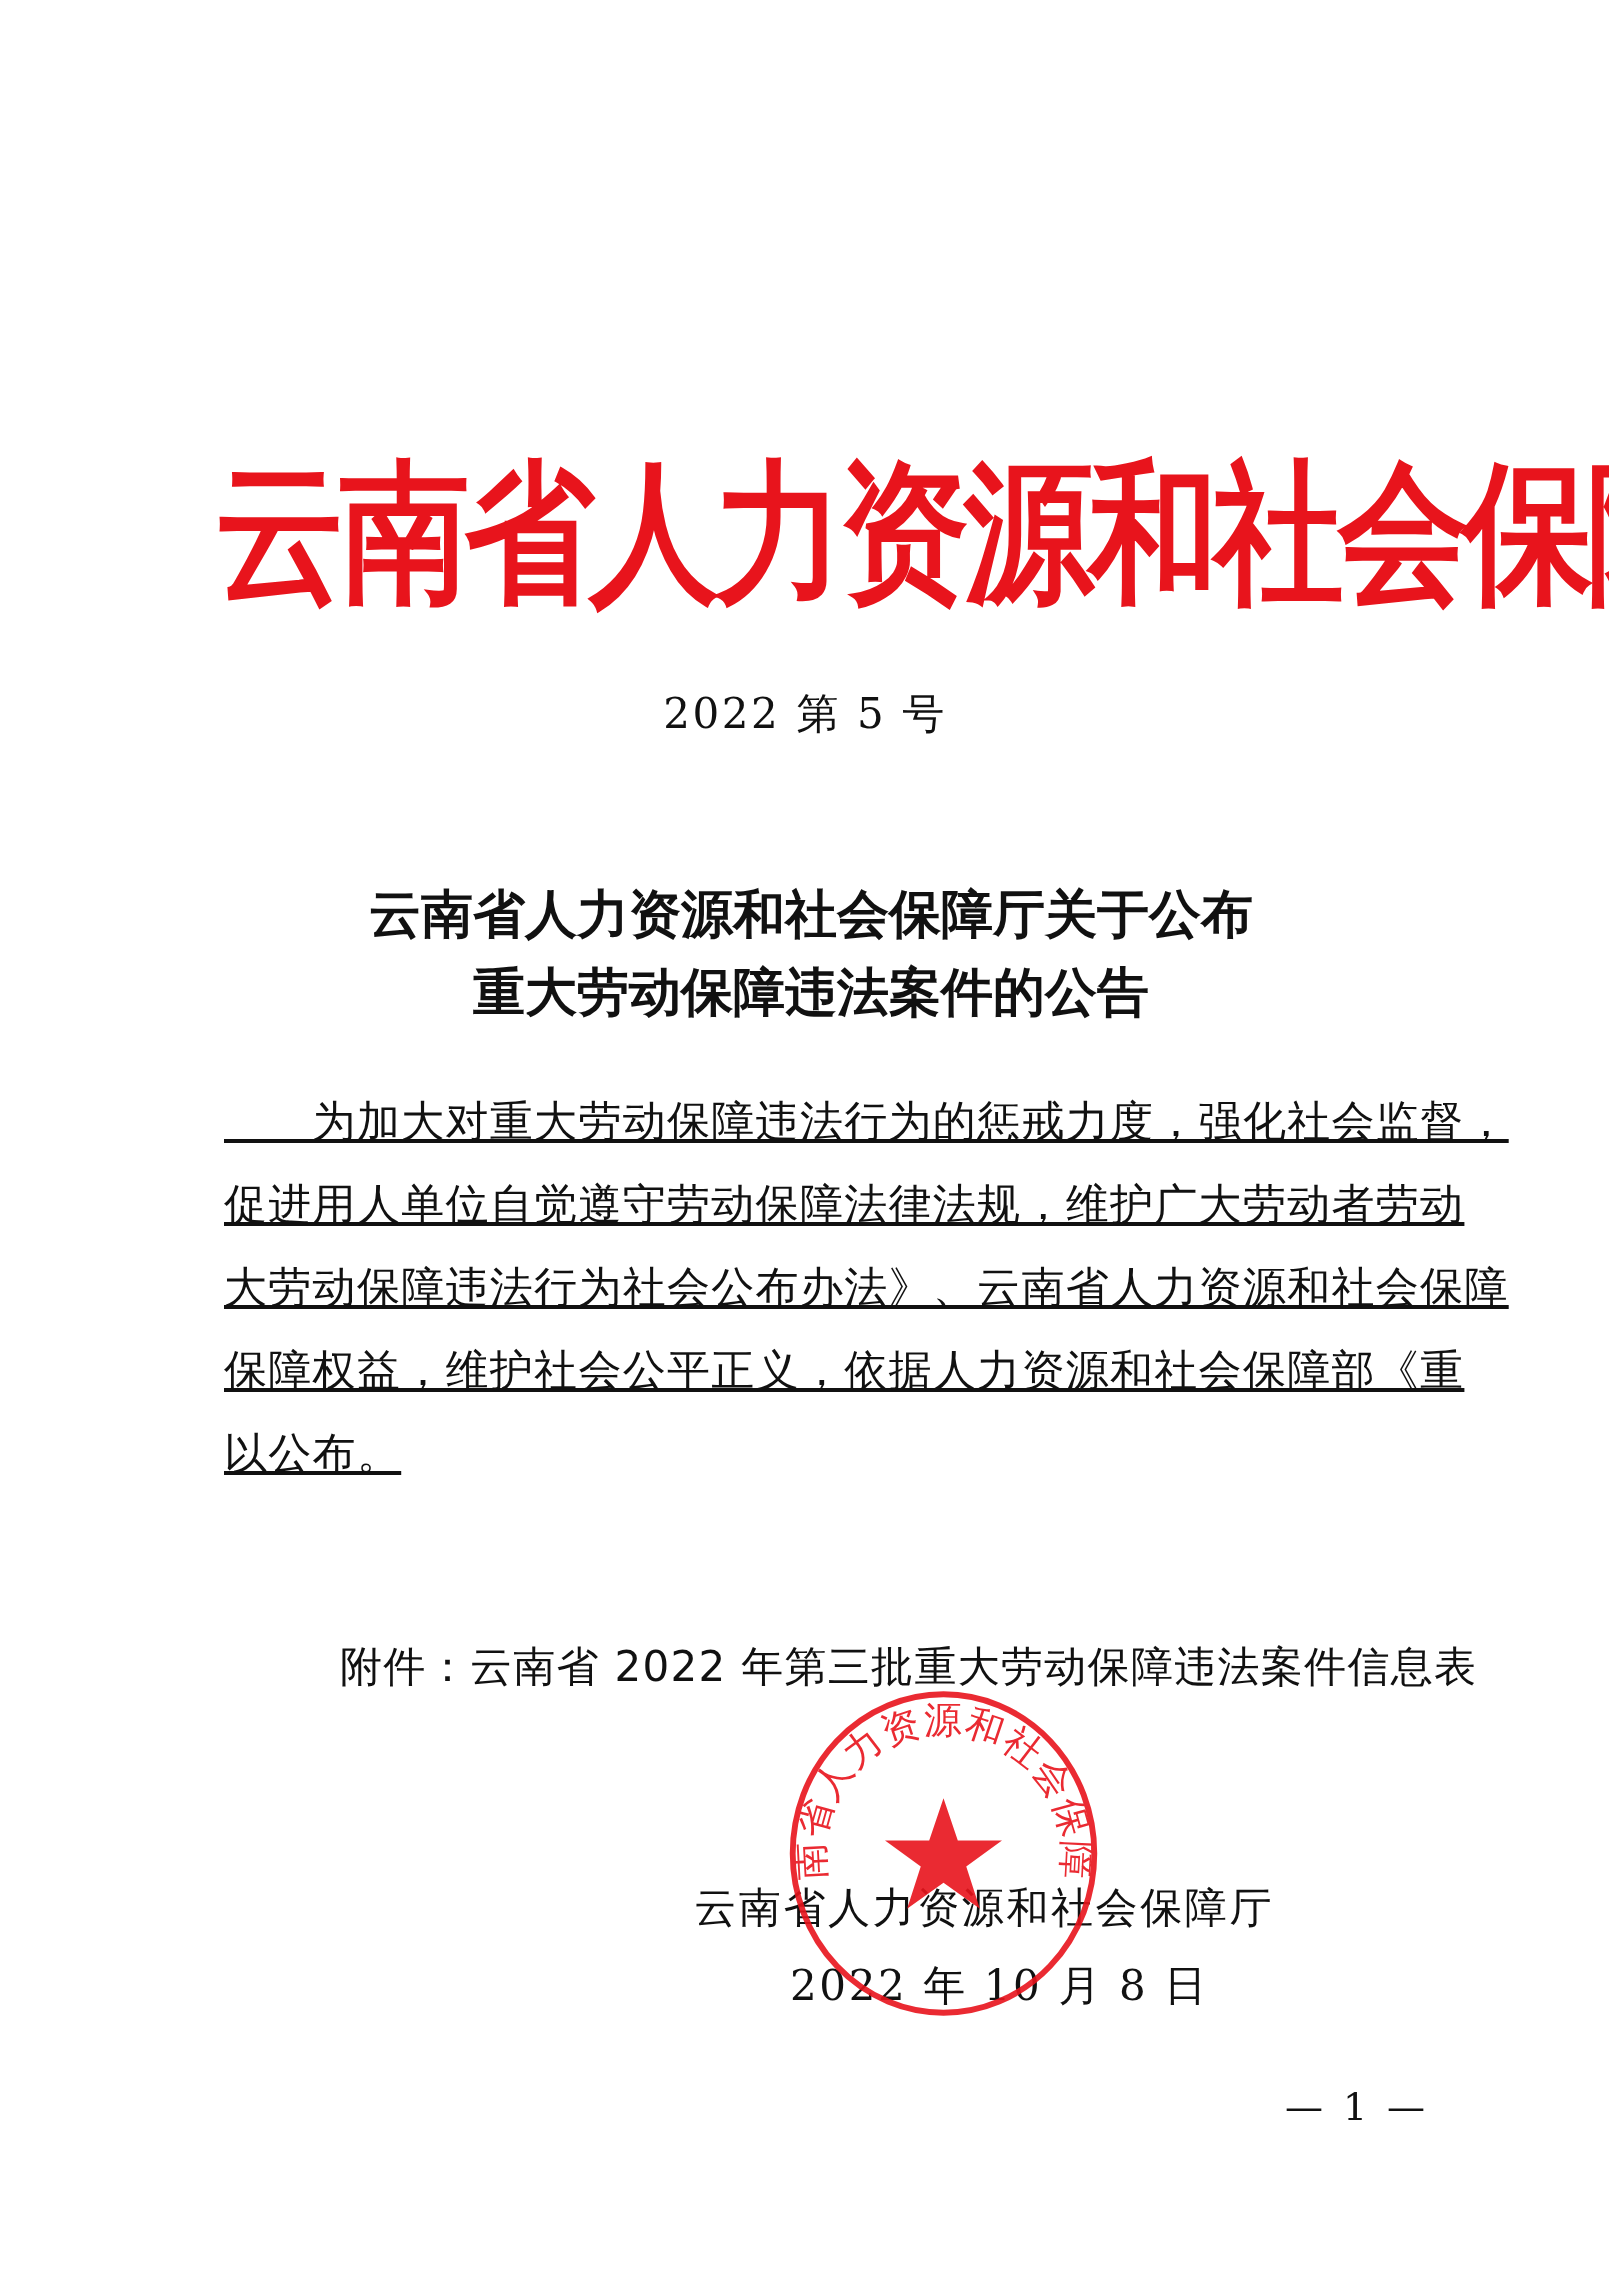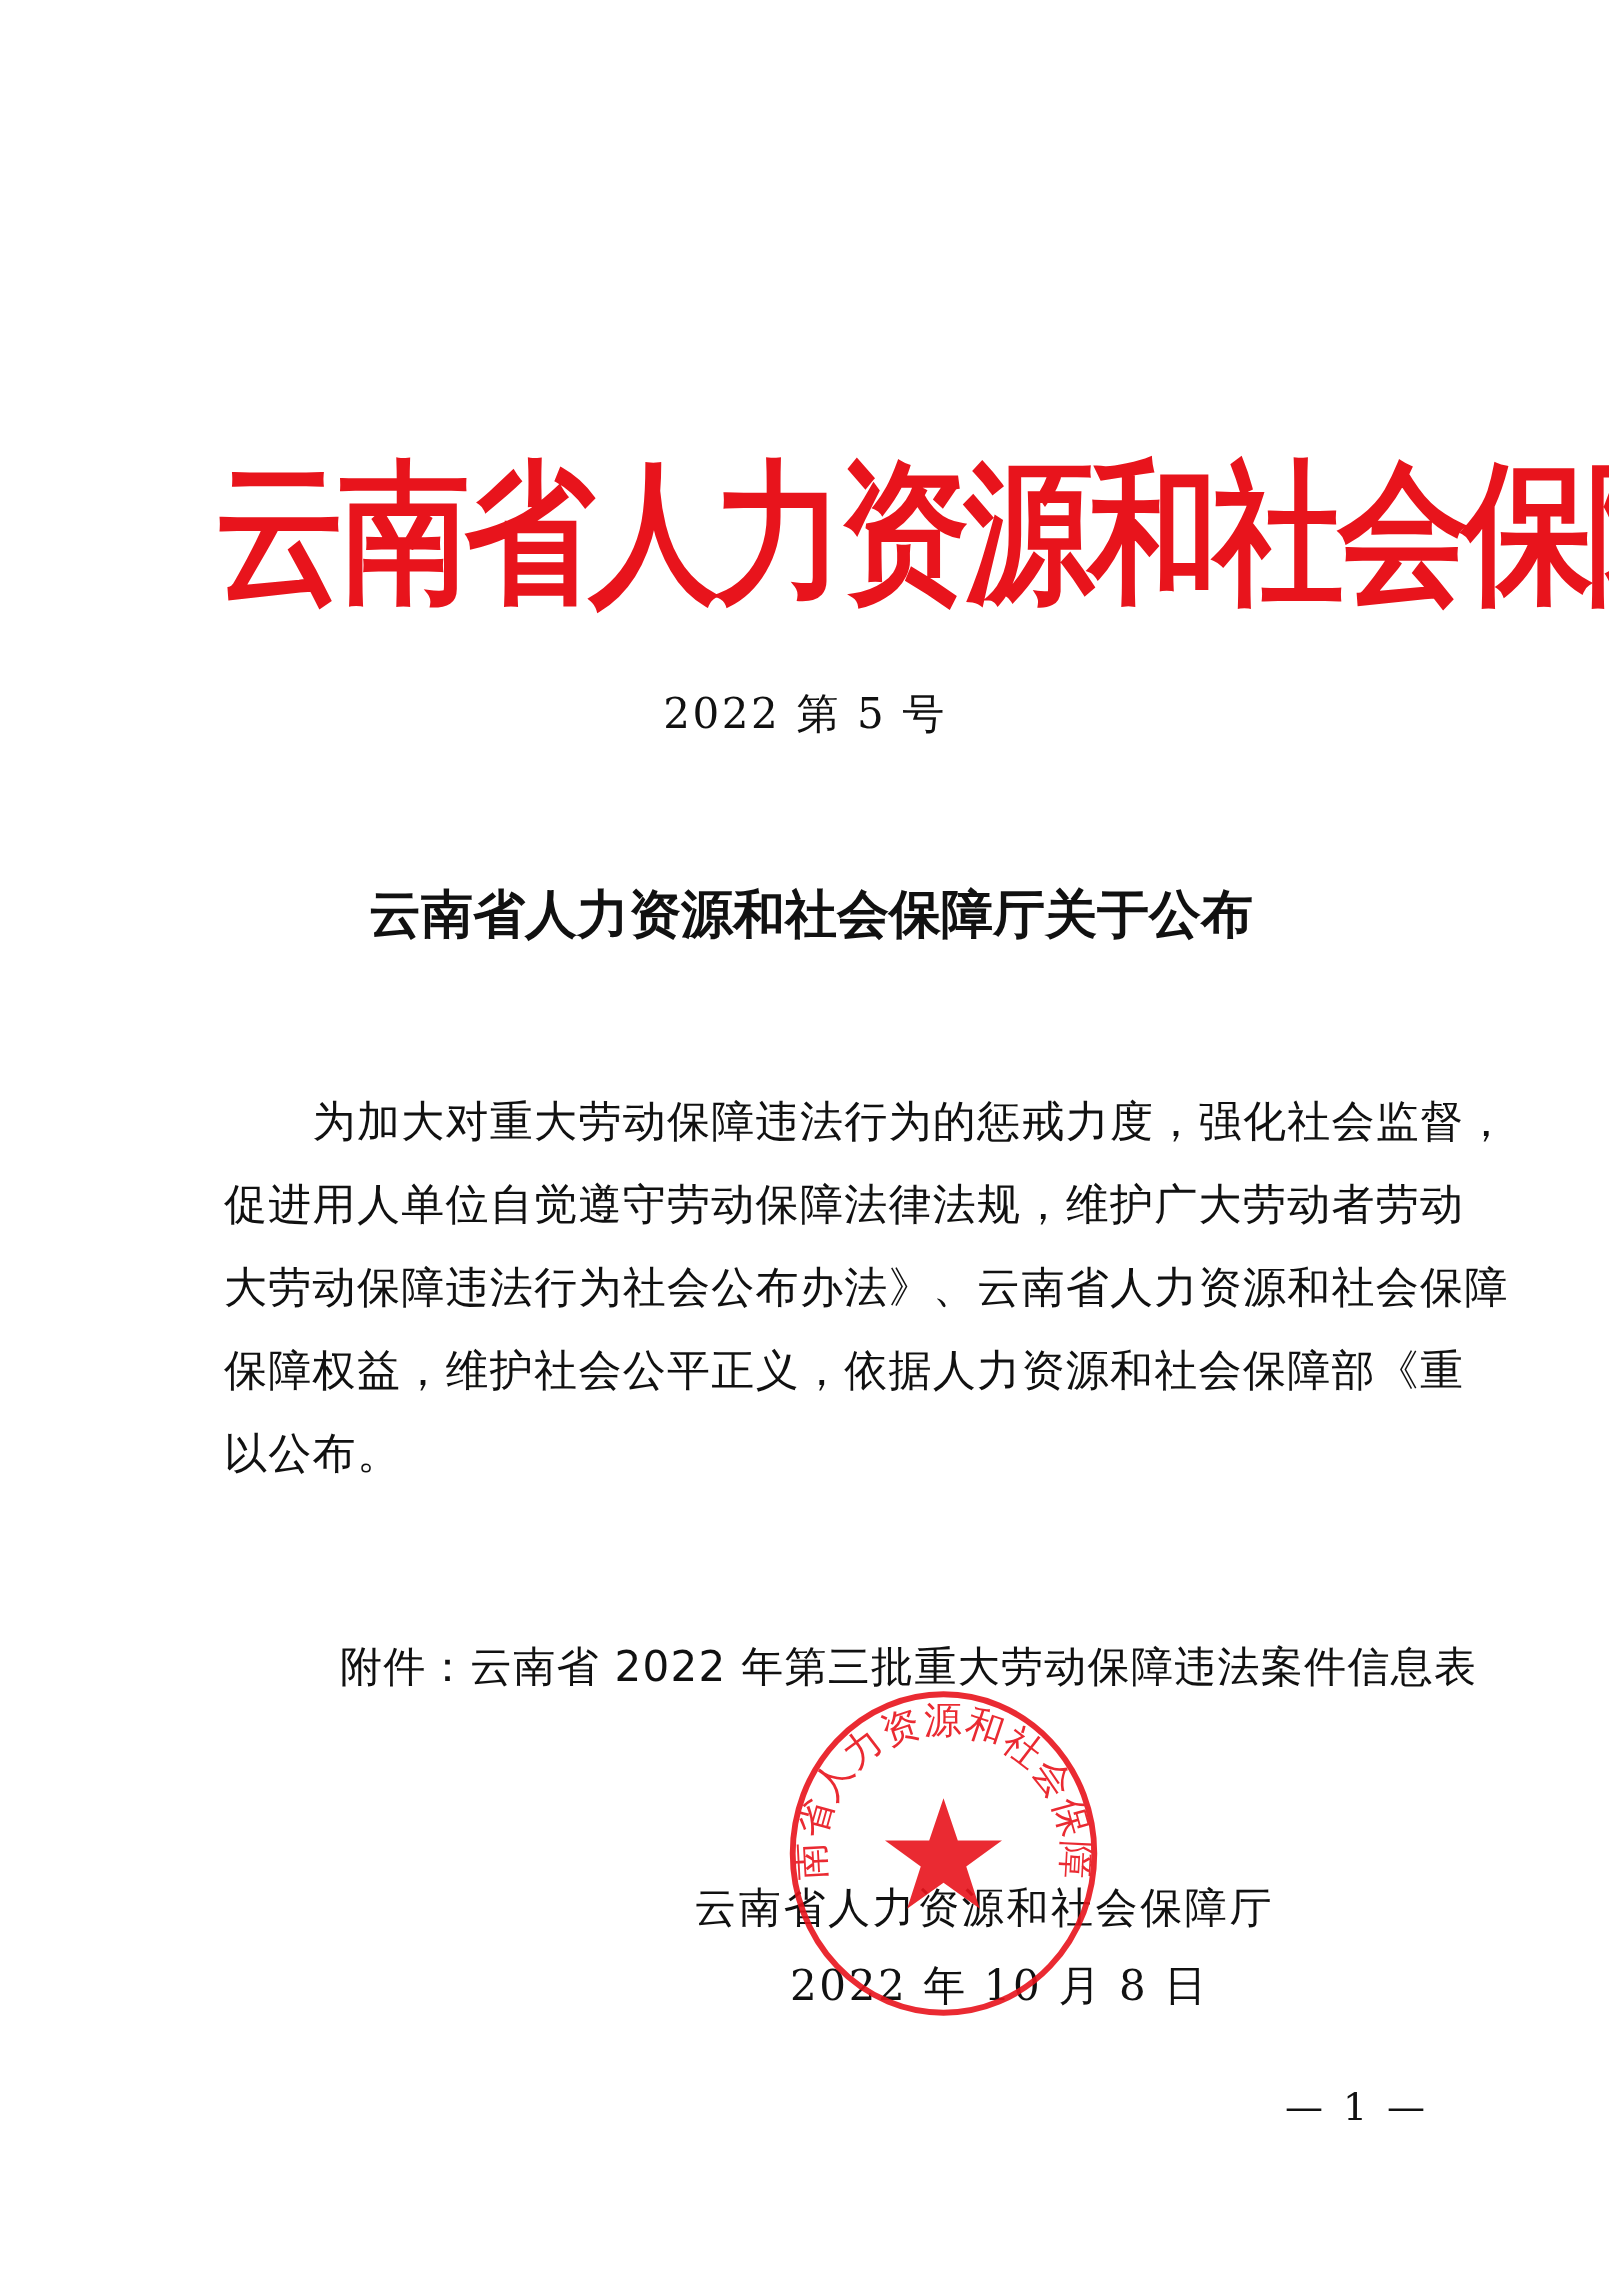--- a/index.html
+++ b/index.html
@@ -22,21 +22,21 @@
       position: absolute; left: 0; top: 875px; width: 1610px; text-align: center;
       font-family: "DejaVu Serif", serif; font-weight: bold; font-size: 52px;
       line-height: 78px; color: #111;
     }
     .doc-title div { white-space: nowrap; margin-left: 12px; }
     .body-text {
       position: absolute; left: 224px; top: 1080px; width: 1197px;
       font-family: "DejaVu Sans", sans-serif; font-size: 43px; line-height: 83px;
       color: #111; letter-spacing: 1.3px; text-align: justify;
     }
-    .body-text .line { white-space: nowrap; overflow: visible; }
+    .body-text .line { white-space: nowrap; overflow: visible; text-decoration: underline; }
     .attachment {
       position: absolute; left: 312px; top: 1639px; width: 1171px;
       font-family: "DejaVu Sans", sans-serif; font-size: 42px; color: #111;
       letter-spacing: 1.3px; white-space: nowrap; margin-left: 28px;
     }
     .signature {
       position: absolute; left: 689px; top: 1880px; width: 585px;
       font-family: "DejaVu Sans", sans-serif; font-size: 42px; color: #111;
       letter-spacing: 2.6px; white-space: nowrap; text-align: right;
     }
@@ -59,20 +59,21 @@
 <body>
 
 <div class="page">
 
   <div class="red-header">云南省人力资源和社会保障厅公告</div>
 
   <div class="doc-number">2022 第 5 号</div>
 
   <div class="doc-title">
     <div>云南省人力资源和社会保障厅关于公布</div>
+    <div>重大劳动保障违法案件的公告</div>
   </div>
 
   <div class="body-text">
     <div class="line">　　为加大对重大劳动保障违法行为的惩戒力度，强化社会监督，</div>
     <div class="line">促进用人单位自觉遵守劳动保障法律法规，维护广大劳动者劳动</div>
     <div class="line">大劳动保障违法行为社会公布办法》、云南省人力资源和社会保障</div>
     <div class="line">保障权益，维护社会公平正义，依据人力资源和社会保障部《重</div>
     <div class="line">以公布。</div>
   </div>
 

